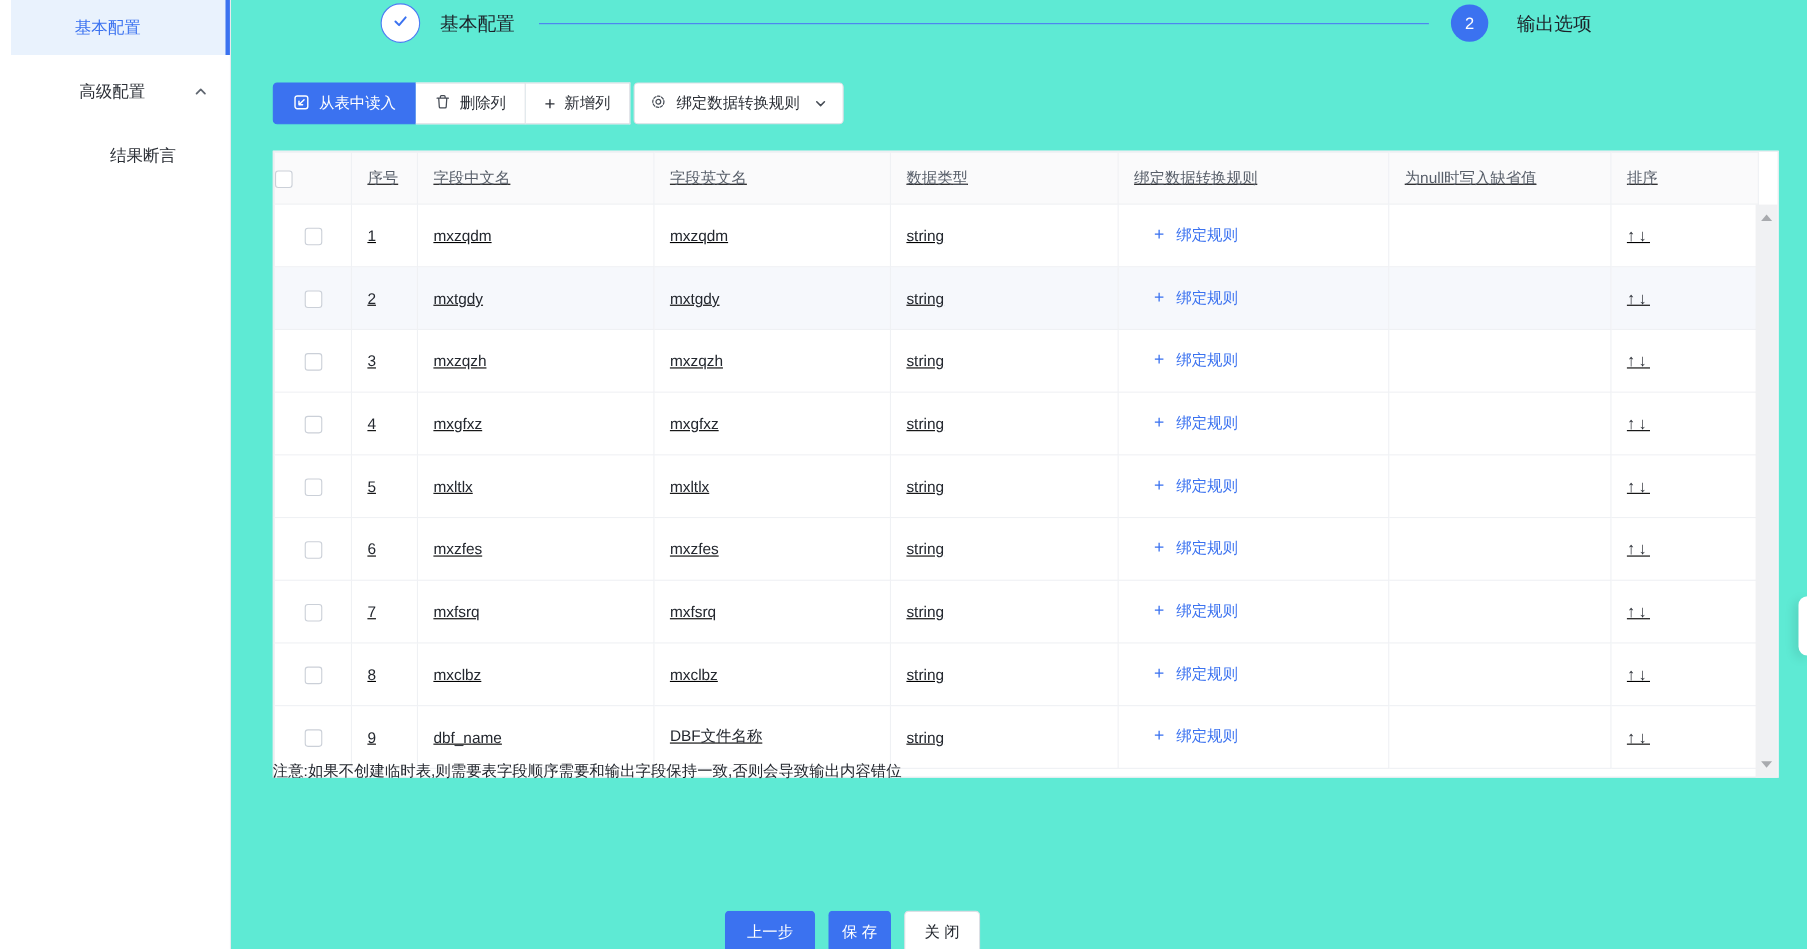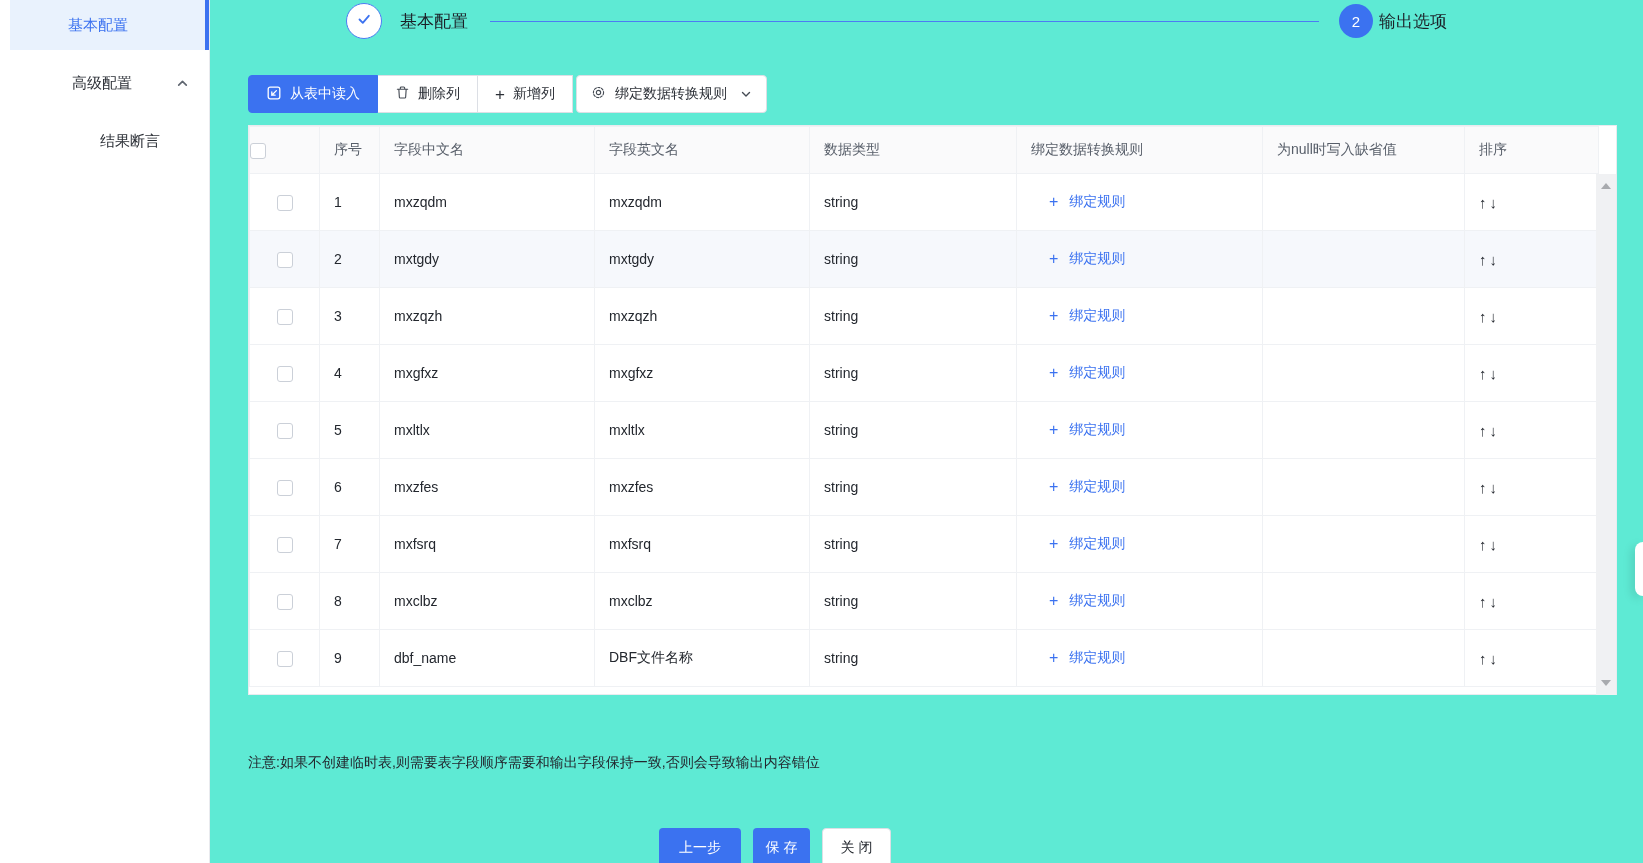--- a/index.html
+++ b/index.html
@@ -21,52 +21,52 @@
   .main { position:absolute; left:211px; top:0; right:0; bottom:0; }
 
   
   .stepper { position:absolute; left:0; top:0; right:0; height:42px; display:flex; align-items:center; padding:0 196px 0 135px; }
   .step-circle { width:36px; height:36px; border-radius:50%; display:flex; align-items:center; justify-content:center; flex:0 0 auto; }
   .step-circle.done { border:1.5px solid var(--line-blue); background:#fff; }
   .step-circle.current { width:34px; height:34px; background:var(--accent); color:#fff; font-size:15px; }
   .step-label { font-size:17px; color:#1C2128; white-space:nowrap; }
   .stepper .lbl1 { margin-left:18px; }
   .step-line { flex:1; height:1px; background:var(--line-blue); margin:0 20px 0 22px; }
-  .stepper .lbl2 { margin-left:6px; }
+  .stepper .lbl2 { margin-left:26px; }
 
   
   .toolbar { position:absolute; left:37px; top:75px; display:flex; align-items:stretch; }
   .tbtn { height:38px; display:flex; align-items:center; gap:8px; font-size:14px; padding:12px 17px; cursor:pointer; background:#fff; border:1px solid #DCDFE5; color:#2B2F36; white-space:nowrap; }
   .tbtn.primary { background:var(--accent); border-color:var(--accent); color:#fff; border-radius:4px 0 0 4px; }
   .tbtn.mid { border-left:none; }
   .tbtn.last-grouped { border-left:none; }
   .tbtn.dropdown { margin-left:3px; border-radius:4px; border:1px solid #DCDFE5; padding:0 14px; gap:9px; }
   .tbtn .plus-glyph { font-size:17px; line-height:1; font-weight:400; }
   .tbtn .chev { margin-left:4px; display:flex; }
 
   
-  .table-wrap { position:absolute; left:37px; top:125px; width:1369px; height:570px; border:1px solid #E9EBEF; background:#fff; }
+  .table-wrap { position:absolute; left:37px; top:137px; width:1369px; height:570px; border:1px solid #E9EBEF; background:#fff;text-decoration:underline; }
   table.fields { border-collapse:collapse; table-layout:fixed; width:1349px; }
   .fields th { height:47px; background:#FAFAFB; font-weight:400; font-size:14px; color:#575E69; text-align:left; padding-left:14px; border:1px solid var(--cell-border); }
   .fields td { height:57px; font-size:14px; color:#23272E; padding-left:14px; border:1px solid var(--cell-border); background:#fff; }
   .fields tr.hl td { background:#F6F8FC; }
   .checkbox { display:inline-block; width:16px; height:16px; border:1px solid #CBD0D8; border-radius:3px; background:#fff; vertical-align:middle; cursor:pointer; }
   .cb-cell { text-align:center; padding-left:0 !important; }
   .bind-link { display:inline-flex; align-items:center; gap:11px; color:var(--accent); cursor:pointer; margin-left:18px; }
   .bind-link .plus { font-size:16px; line-height:1; }
   .sort-arrows { font-size:15px; color:#2A2E35; letter-spacing:3px; cursor:pointer; }
 
   
   .v-scrollbar { position:absolute; top:48px; right:0; width:20px; height:521px; background:#F0F1F3; cursor:pointer; }
   .v-scrollbar .arr-up, .v-scrollbar .arr-down { position:absolute; left:5px; width:0; height:0; border-left:5px solid transparent; border-right:5px solid transparent; }
   .v-scrollbar .arr-up { top:9px; border-bottom:6px solid #A8AAAE; }
   .v-scrollbar .arr-down { bottom:9px; border-top:6px solid #A8AAAE; }
 
   
-  .note { position:absolute; left:37px; top:754px; font-size:14px; color:#23272E; }
+  .note { position:absolute; left:37px; top:692px; font-size:14px; color:#23272E; }
   .footer { position:absolute; left:448px; top:828px; display:flex; gap:12px; }
   .fbtn { height:40px; border-radius:4px; font-size:14px; display:flex; align-items:center; justify-content:center; cursor:pointer; border:1px solid transparent; font-family:inherit; }
   .fbtn.blue { background:var(--accent); color:#fff; }
   .fbtn.prev { width:82px; }
   .fbtn.save { width:57px; }
   .fbtn.plain { width:69px; background:#fff; border-color:#DCDFE5; color:#23272E; }
 
   .floating-handle { position:absolute; right:0; top:542px; width:8px; height:54px; background:#fff; border-radius:8px 0 0 8px; box-shadow:-3px 3px 10px rgba(0,0,0,.13); }
 </style>
 </head>

